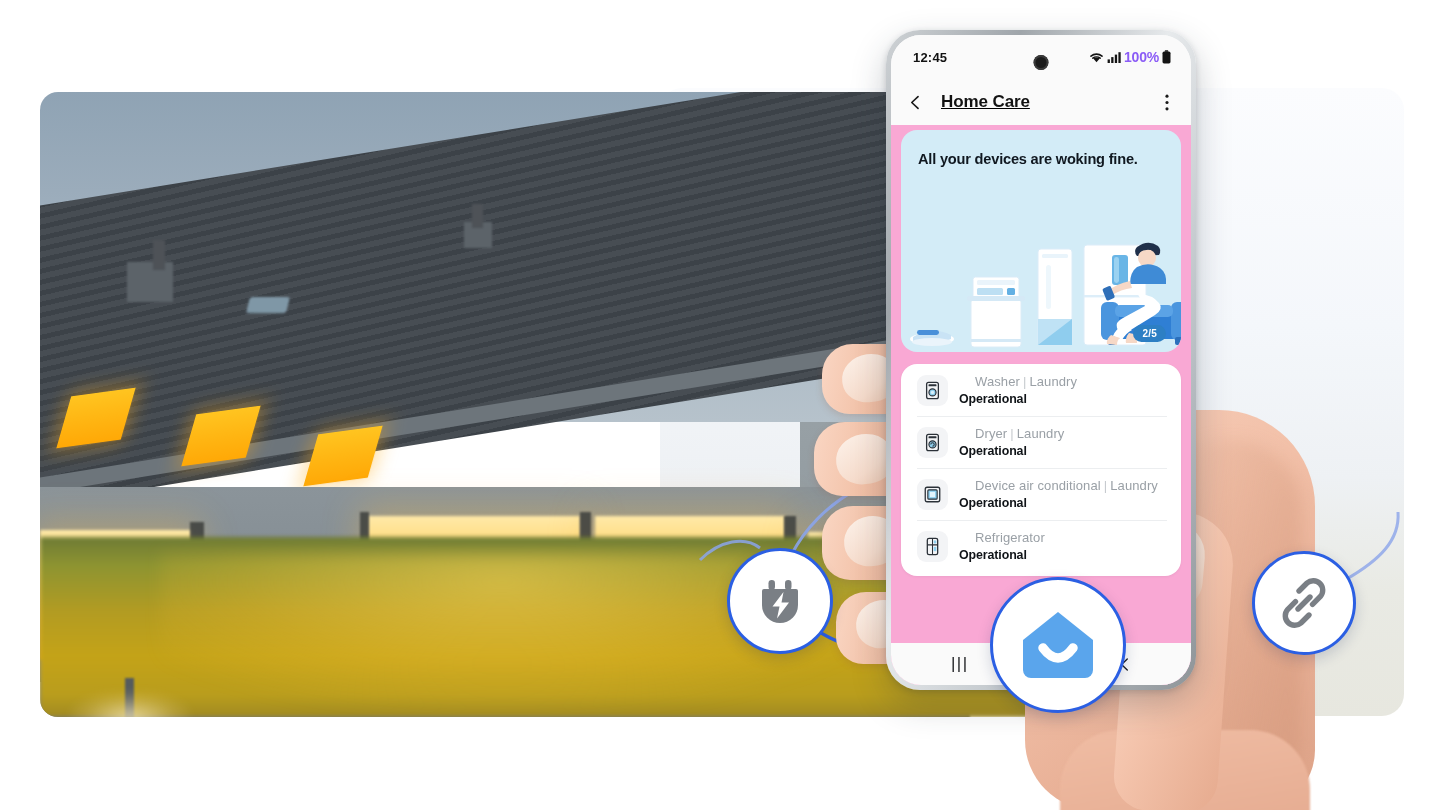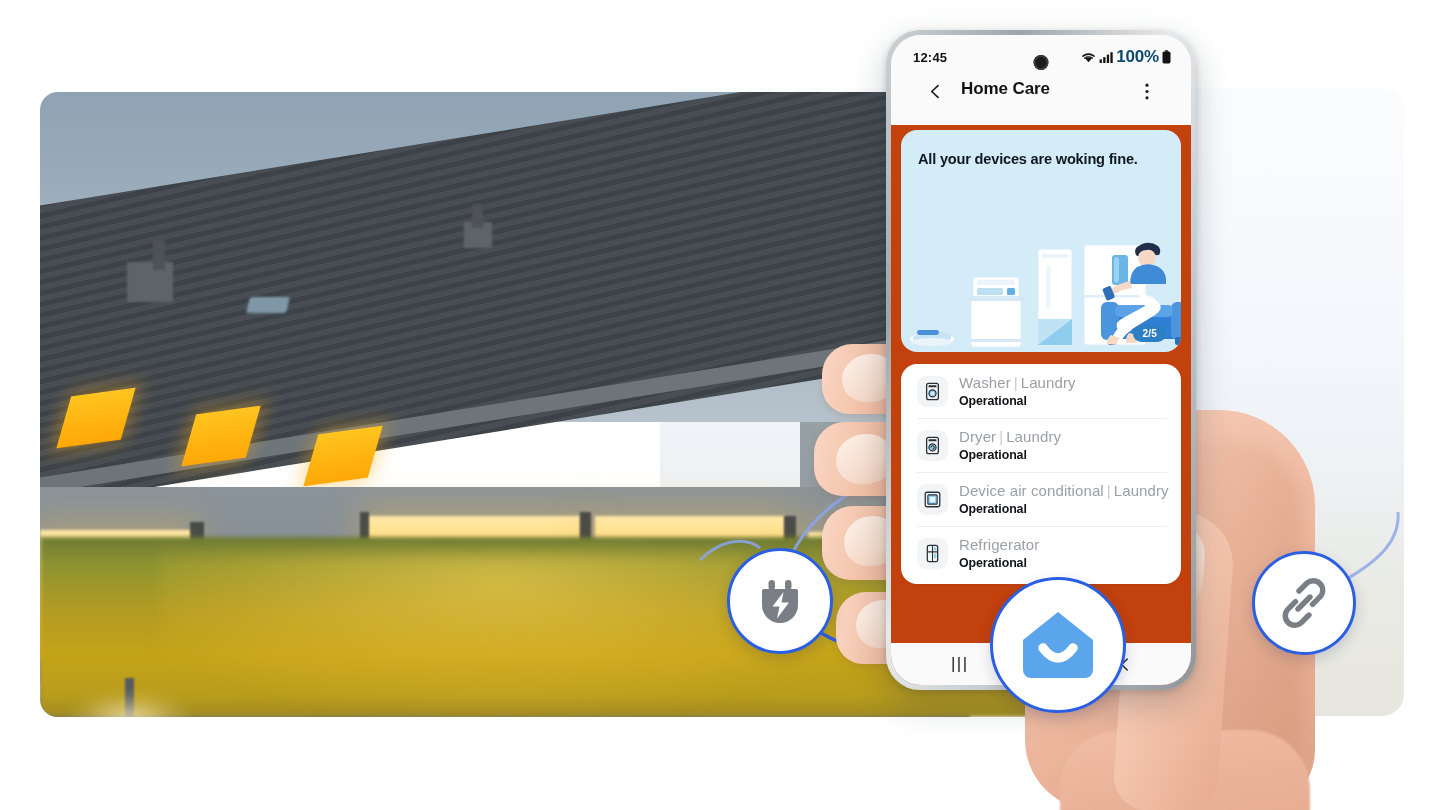--- a/index.html
+++ b/index.html
@@ -338,34 +338,35 @@
     border-radius: 50%;
     background: #1b1b1b;
     box-shadow: inset 0 0 0 2px #3a3a3a;
   }
   .status-right {
     display: flex;
     align-items: center;
     gap: 3px;
   }
   .status-batt-text {
-    font-size: 17px;
+    font-size: 14px;
     font-weight: 700;
-    color: #0c4a6e;
+    color: #8b5cf6;
     letter-spacing: -0.2px;
   }
 
   
   .appbar {
     height: 46px;
     display: flex;
-    align-items: flex-start;
-    padding: 0 32px;
+    align-items: center;
+    padding: 0 12px;
     box-sizing: border-box;
     background: #fafafa;
+    text-decoration: underline;
   }
   .appbar-title {
     font-size: 17px;
     font-weight: 700;
     color: #121212;
     margin-left: 14px;
     flex: 1;
     letter-spacing: -0.1px;
   }
   .icon-btn {
@@ -373,21 +374,21 @@
     align-items: center;
     justify-content: center;
     width: 24px; height: 24px;
   }
 
   
   .content {
     position: absolute;
     left: 0; right: 0;
     top: 90px; bottom: 0;
-    background: #c2410c;
+    background: #f9a8d4;
     overflow: hidden;
   }
 
   
   .hero {
     margin: 5px 10px 0 10px;
     height: 222px;
     border-radius: 16px;
     background: #d3ecf7;
     position: relative;
@@ -455,25 +456,26 @@
     border-radius: 9px;
     background: #f3f4f6;
     display: flex;
     align-items: center;
     justify-content: center;
     flex: none;
     margin-right: 11px;
   }
   .dev-texts { flex: 1; min-width: 0; }
   .dev-meta {
-    font-size: 15px;
+    font-size: 13px;
     color: #9aa0a6;
     letter-spacing: 0.1px;
     margin-bottom: 3px;
     white-space: nowrap;
+    margin-left: 16px;
   }
   .dev-meta .sep { color: #c6cace; margin: 0 3px; }
   .dev-status {
     font-size: 12.4px;
     font-weight: 700;
     color: #101418;
     letter-spacing: -0.1px;
   }
 
   

